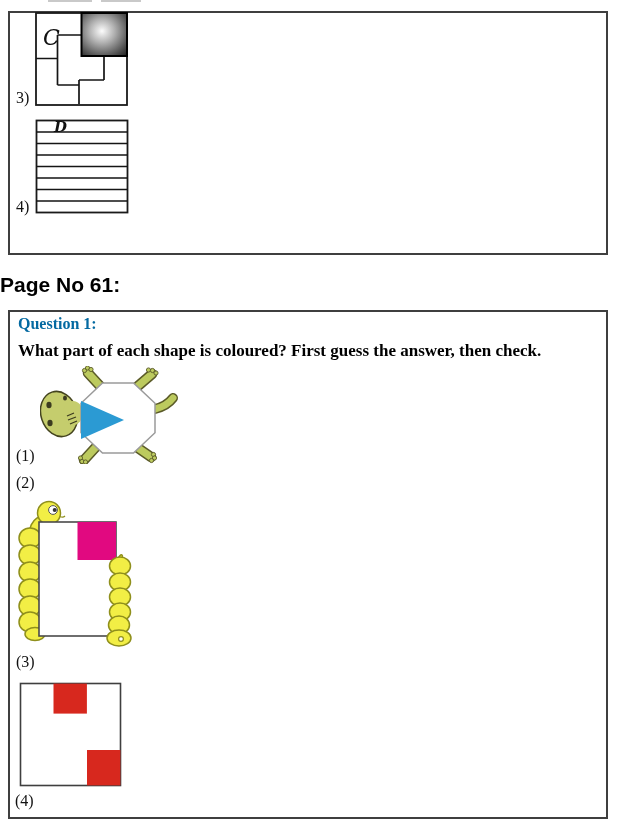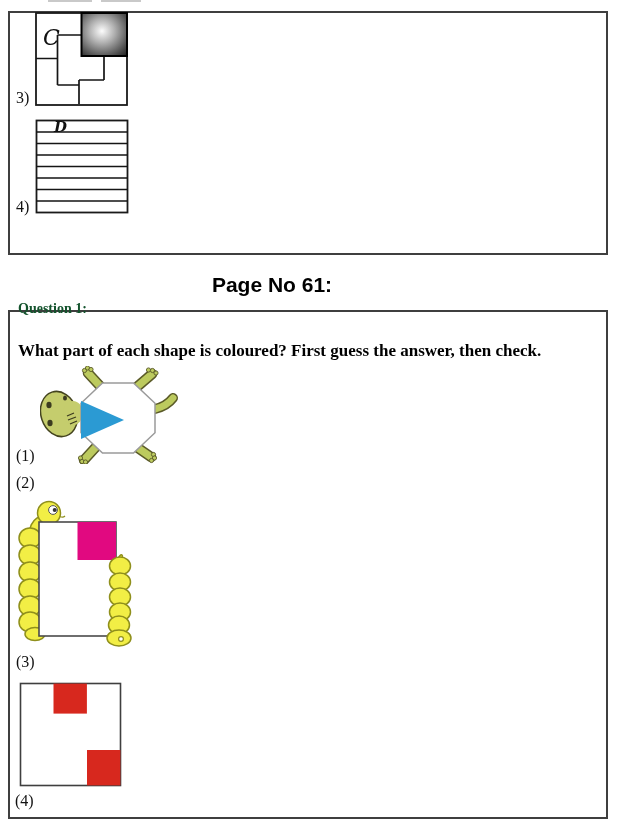--- a/index.html
+++ b/index.html
@@ -11,26 +11,26 @@
   .frame-box{
     position:absolute;left:8px;top:11px;width:600px;height:244px;
     border:2px solid #3f3f3f;box-sizing:border-box;background:#ffffff;
   }
   .frame-box.bottom{top:310px;height:509px;}
   .fig-label{
     position:absolute;font-family:"Liberation Serif", serif;font-size:16px;
     line-height:1;color:#111;white-space:nowrap;
   }
   .page-title{
-    position:absolute;left:0;top:273px;width:544px;text-align:center;
+    position:absolute;left:0;top:273px;width:544px;
     font-family:"Liberation Sans", sans-serif;font-weight:bold;font-size:21px;color:#000;
   }
   .q-heading{
-    position:absolute;left:18px;top:301px;
-    font-family:"Liberation Serif", serif;font-weight:bold;font-size:14px;color:#14532d;
+    position:absolute;left:18px;top:315px;
+    font-family:"Liberation Serif", serif;font-weight:bold;font-size:16px;color:#0369a1;
   }
   .q-prompt{
     position:absolute;left:18px;top:341px;width:560px;
     font-family:"Liberation Serif", serif;font-weight:bold;font-size:17px;color:#000;
   }
   .artifact{position:absolute;top:0;height:2px;background:#c9c9c9;}
   svg{display:block;}
 </style>
 </head>
 <body>

